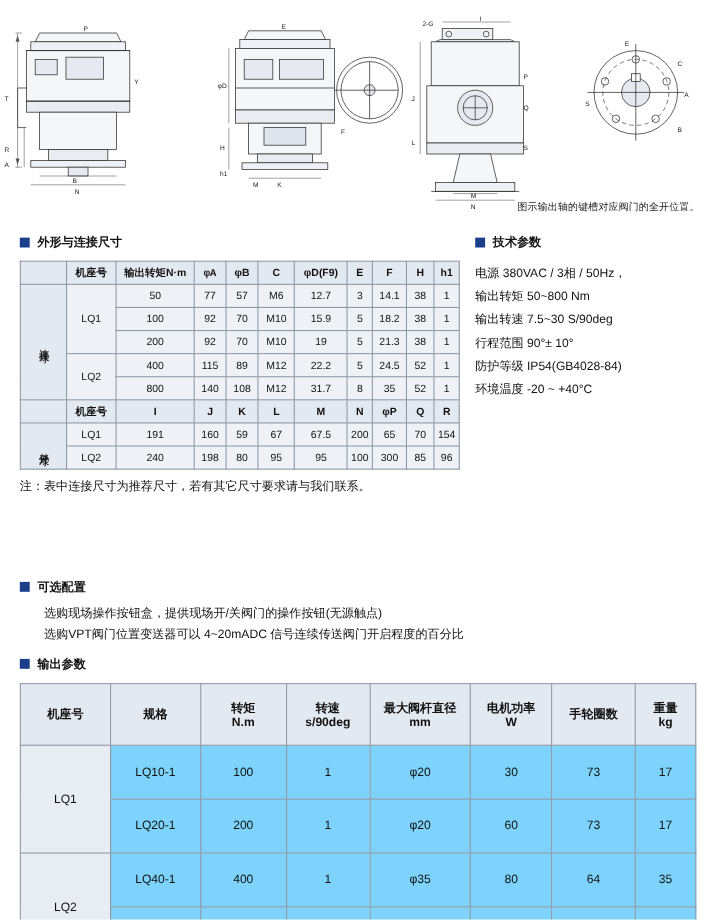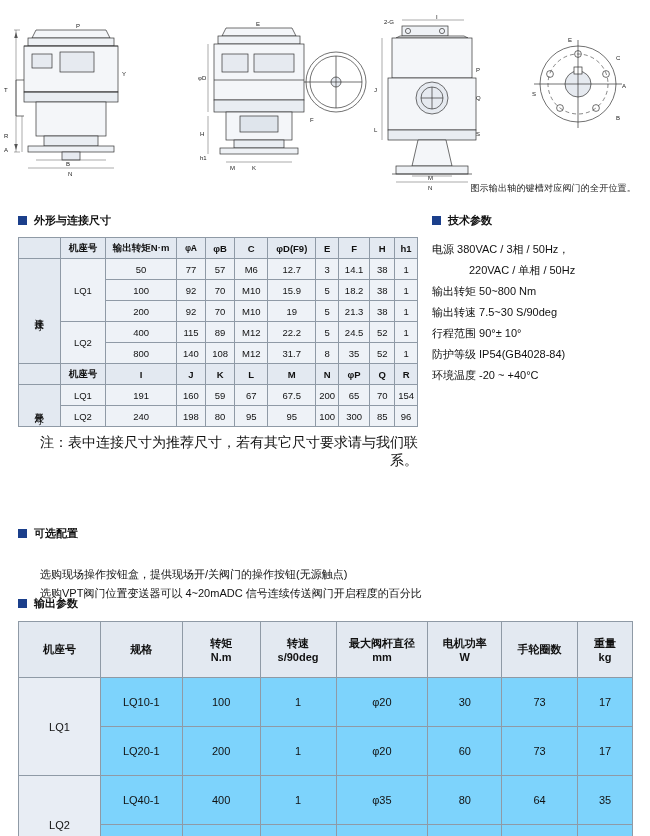--- a/index.html
+++ b/index.html
@@ -71,33 +71,32 @@
   .vert-label {
     writing-mode: vertical-rl;
     text-orientation: upright;
     letter-spacing: 1px;
     line-height: 1.05;
     font-size: 9.5px;
     display: inline-block;
   }
   .note {
     margin-top: 7px;
-    font-size: 14px;
+    font-size: 11px;
     color: #111;
-    text-align: right;
   }
 
   
   .tech-list { margin-top: 11px; font-size: 11px; line-height: 21px; color:#111; }
   .tech-list div { white-space: nowrap; }
   .tech-indent { padding-left: 37px; }
 
   
   .block-opt { position: absolute; left: 18px; top: 526px; width: 615px; }
-  .opt-lines { margin-top: 24px; font-size: 11px; line-height: 19px; padding-left: 22px; color:#111;}
+  .opt-lines { margin-top: 8px; font-size: 11px; line-height: 19px; padding-left: 22px; color:#111;}
 
   
   .block-out { position: absolute; left: 18px; top: 596px; width: 615px; }
   table.outgrid {
     border-collapse: collapse;
     width: 615px;
     font-size: 11px;
     margin-top: 10px;
   }
   table.outgrid th, table.outgrid td {
@@ -395,21 +394,20 @@
     <div class="note">注：表中连接尺寸为推荐尺寸，若有其它尺寸要求请与我们联系。</div>
   </div>
 
   <div class="block-tech">
     <div class="sec-head">
       <span class="bullet"></span>
       <span>技术参数</span>
     </div>
     <div class="tech-list">
       <div>电源 380VAC / 3相 / 50Hz，</div>
-      <div class="tech-indent">220VAC / 单相 / 50Hz</div>
       <div>输出转矩  50~800 Nm</div>
       <div>输出转速  7.5~30 S/90deg</div>
       <div>行程范围  90°± 10°</div>
       <div>防护等级  IP54(GB4028-84)</div>
       <div>环境温度 -20 ~ +40°C</div>
     </div>
   </div>
 
   <div class="block-opt">
     <div class="sec-head">

